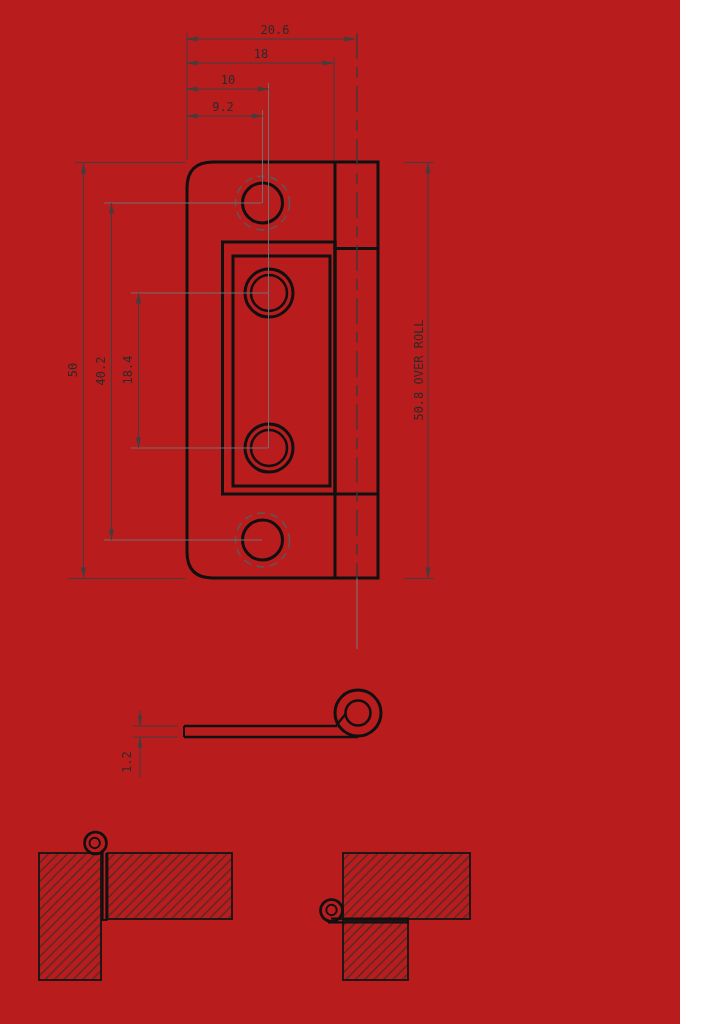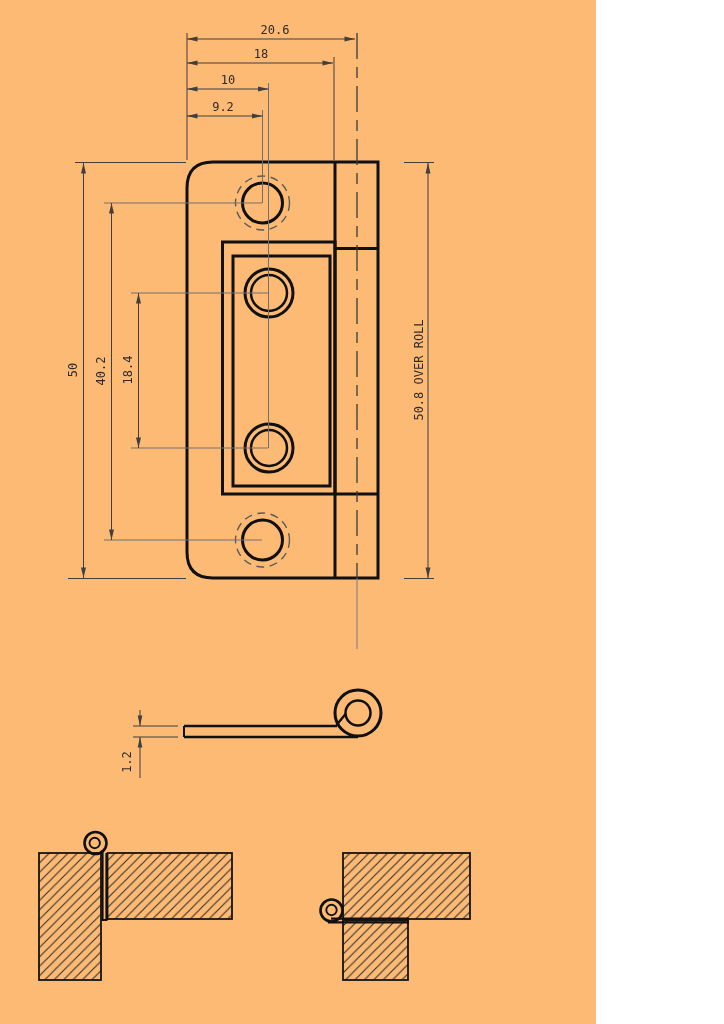--- a/index.html
+++ b/index.html
@@ -1,20 +1,20 @@
 <!DOCTYPE html>
 <html><head>
 <meta charset="utf-8">
 <style>
   html, body { margin: 0; padding: 0; background: #ffffff; }
   .stage {
     position: relative;
-    width: 596px;
+    width: 680px;
     height: 1024px;
-    background: #fdba74;
+    background: #b91c1c;
     overflow: hidden;
   }
   svg { display: block; }
   text {
     font-family: "DejaVu Sans Mono", "Liberation Mono", monospace;
     font-size: 12px;
     fill: #2b2b2b;
   }
 </style>
 </head>

